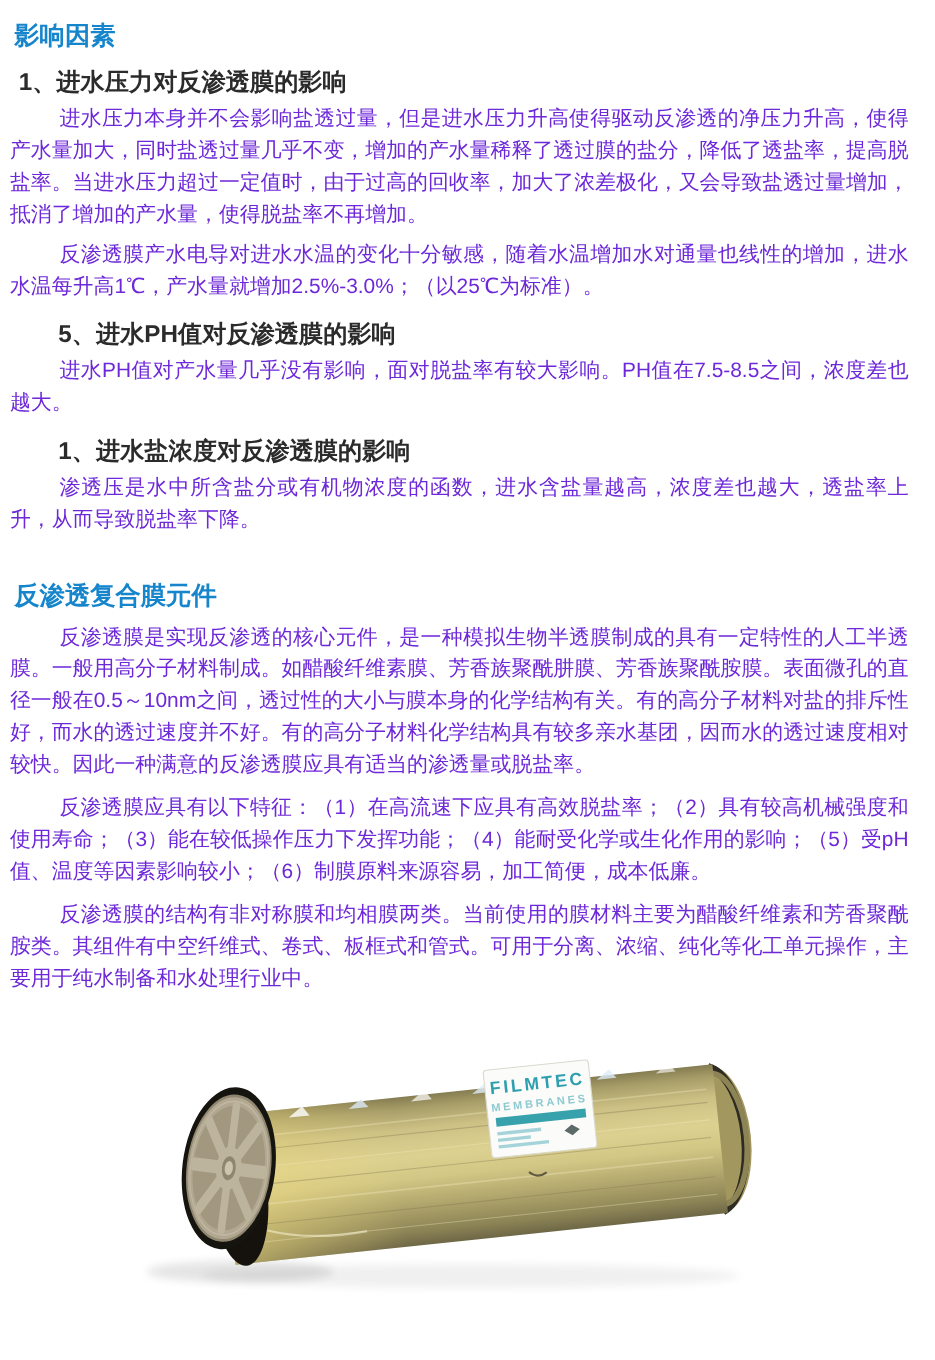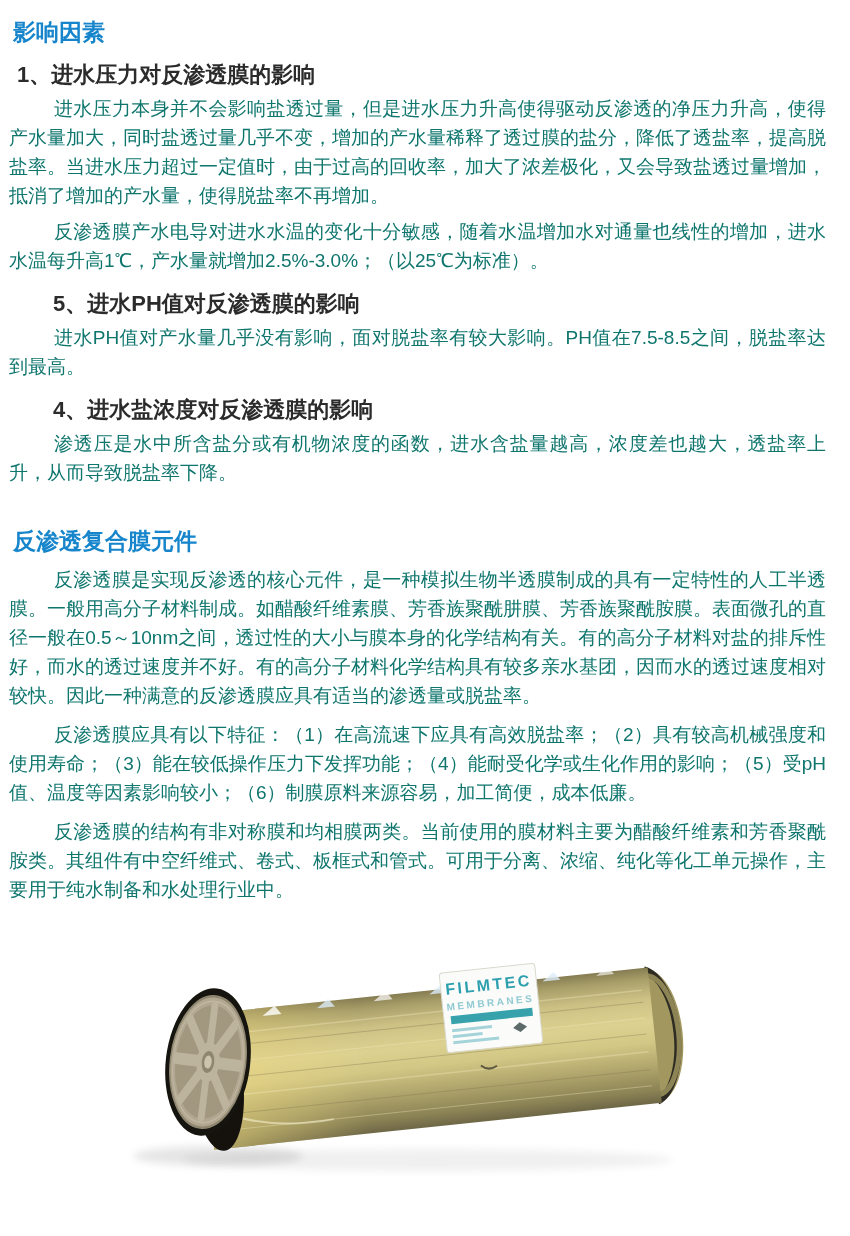--- a/index.html
+++ b/index.html
@@ -30,21 +30,21 @@
     padding-left: 44px;
   }
   .item.first .item-heading { padding-left: 8px; }
 
   .para {
     font-size: 19px;
     line-height: 29px;
     text-align: justify;
     text-indent: 45px;
     margin-top: 7px;
-    color: #0f766e;
+    color: #6d28d9;
   }
   .sec2-para { margin-top: 10px; }
 
   .figure-wrap {
     margin-top: 26px;
     text-align: center;
   }
   .figure-wrap svg { display: inline-block; }
 </style>
 </head>
@@ -57,24 +57,24 @@
   <section>
     <div class="item first">
       <h2 class="item-heading">1、进水压力对反渗透膜的影响</h2>
       <p class="para">进水压力本身并不会影响盐透过量，但是进水压力升高使得驱动反渗透的净压力升高，使得产水量加大，同时盐透过量几乎不变，增加的产水量稀释了透过膜的盐分，降低了透盐率，提高脱盐率。当进水压力超过一定值时，由于过高的回收率，加大了浓差极化，又会导致盐透过量增加，抵消了增加的产水量，使得脱盐率不再增加。</p>
     </div>
     <div class="item">
       <p class="para">反渗透膜产水电导对进水水温的变化十分敏感，随着水温增加水对通量也线性的增加，进水水温每升高1℃，产水量就增加2.5%-3.0%；（以25℃为标准）。</p>
     </div>
     <div class="item">
       <h2 class="item-heading">5、进水PH值对反渗透膜的影响</h2>
-      <p class="para">进水PH值对产水量几乎没有影响，面对脱盐率有较大影响。PH值在7.5-8.5之间，脱盐率达到最高。</p>
+      <p class="para">进水PH值对产水量几乎没有影响，面对脱盐率有较大影响。PH值在7.5-8.5之间，浓度差也越大。</p>
     </div>
     <div class="item">
-      <h2 class="item-heading">4、进水盐浓度对反渗透膜的影响</h2>
+      <h2 class="item-heading">1、进水盐浓度对反渗透膜的影响</h2>
       <p class="para">渗透压是水中所含盐分或有机物浓度的函数，进水含盐量越高，浓度差也越大，透盐率上升，从而导致脱盐率下降。</p>
     </div>
   </section>
 
   <h1 class="sec-title second">反渗透复合膜元件</h1>
 
   <section>
     <p class="para sec2-para">反渗透膜是实现反渗透的核心元件，是一种模拟生物半透膜制成的具有一定特性的人工半透膜。一般用高分子材料制成。如醋酸纤维素膜、芳香族聚酰肼膜、芳香族聚酰胺膜。表面微孔的直径一般在0.5～10nm之间，透过性的大小与膜本身的化学结构有关。有的高分子材料对盐的排斥性好，而水的透过速度并不好。有的高分子材料化学结构具有较多亲水基团，因而水的透过速度相对较快。因此一种满意的反渗透膜应具有适当的渗透量或脱盐率。</p>
     <p class="para sec2-para">反渗透膜应具有以下特征：（1）在高流速下应具有高效脱盐率；（2）具有较高机械强度和使用寿命；（3）能在较低操作压力下发挥功能；（4）能耐受化学或生化作用的影响；（5）受pH值、温度等因素影响较小；（6）制膜原料来源容易，加工简便，成本低廉。</p>
     <p class="para sec2-para">反渗透膜的结构有非对称膜和均相膜两类。当前使用的膜材料主要为醋酸纤维素和芳香聚酰胺类。其组件有中空纤维式、卷式、板框式和管式。可用于分离、浓缩、纯化等化工单元操作，主要用于纯水制备和水处理行业中。</p>

